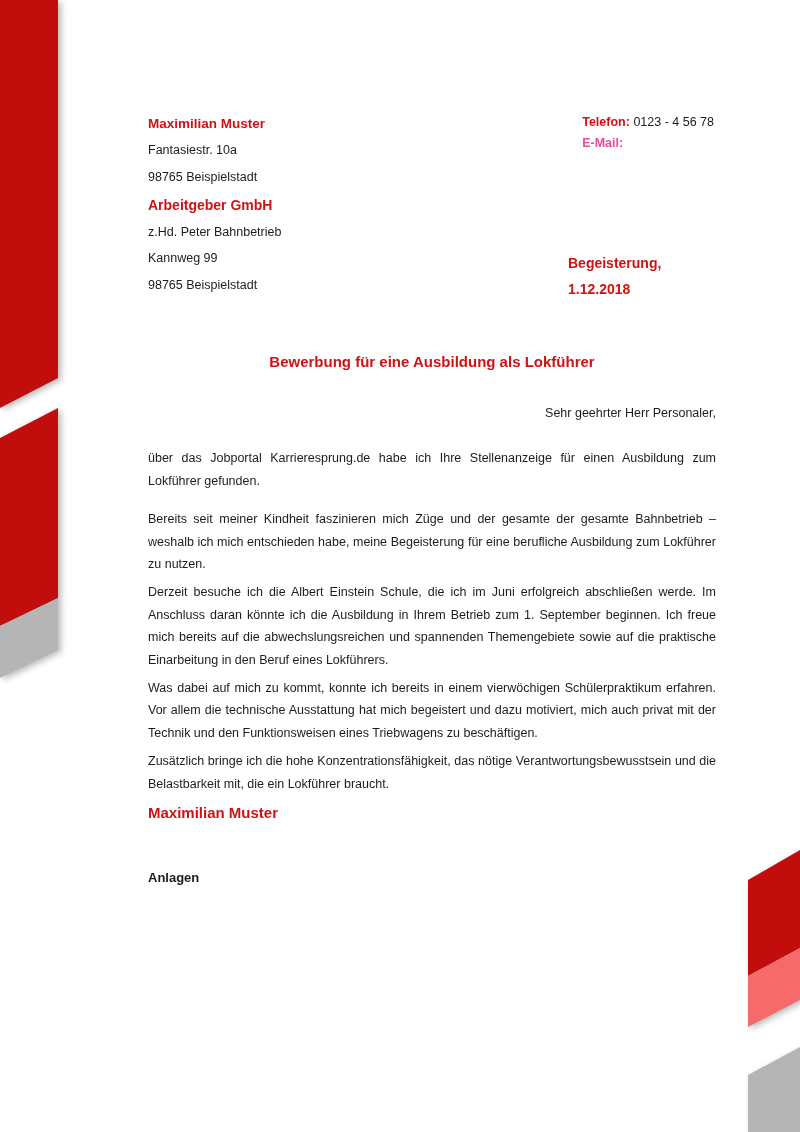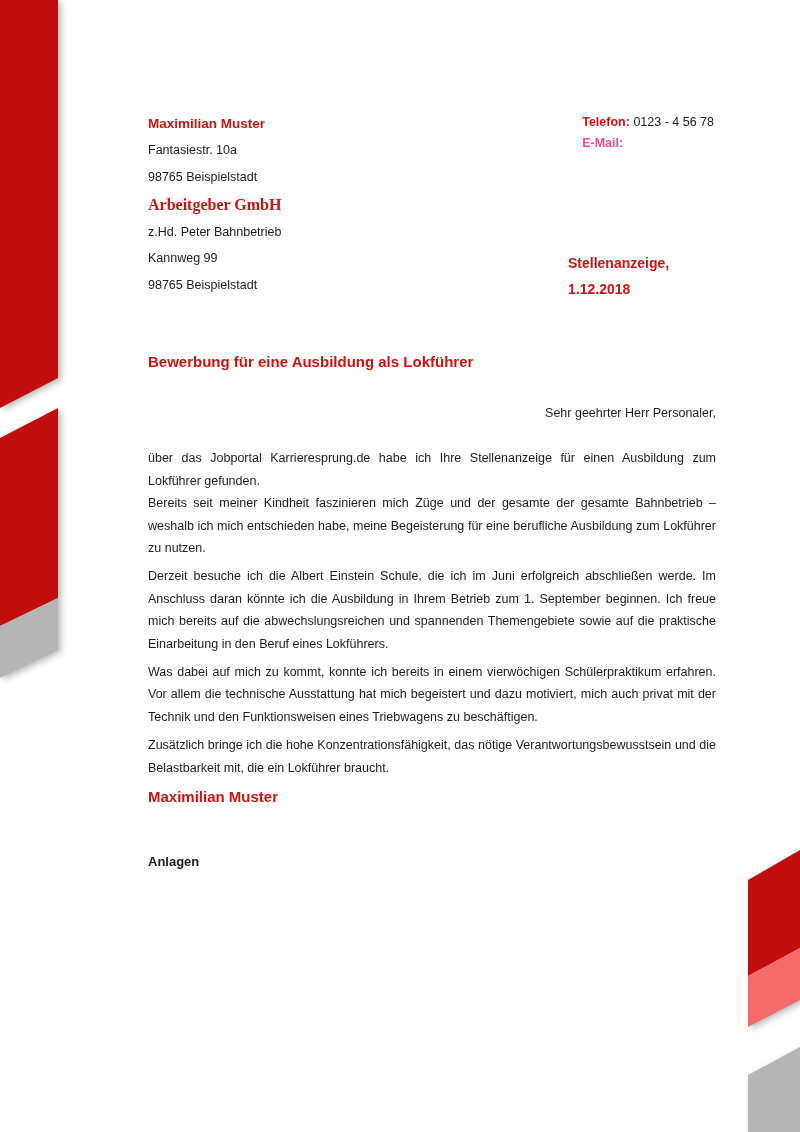--- a/index.html
+++ b/index.html
@@ -15,31 +15,31 @@
   
   .deco-svg { position: absolute; left: 0; top: 0; width: 800px; height: 1132px; pointer-events: none; }
   .shadowed { filter: drop-shadow(3px 2px 3px rgba(0,0,0,0.28)); }
 
   
   .sender-block { position: absolute; left: 148px; top: 110px; font-size: 12.5px; line-height: 27px; }
   .sender-name { font-weight: bold; font-size: 13.5px; }
   .contact-block { position: absolute; right: 86px; top: 112px; font-size: 12.5px; line-height: 21px; }
   .red-label { font-weight: bold; }
   .recipient-block { position: absolute; left: 148px; top: 192px; font-size: 12.5px; line-height: 26.5px; }
-  .recipient-company { font-weight: bold; font-size: 16px; font-family: Liberation Serif, serif; }
+  .recipient-company { font-weight: bold; font-size: 14px; }
   .date-block { position: absolute; left: 568px; top: 250px; font-weight: bold; font-size: 14px; line-height: 26px; }
 
-  .subject { position: absolute; left: 148px; top: 353px; width: 568px; 
+  .subject { position: absolute; left: 148px; top: 353px; width: 568px; text-align: center;
              font-weight: bold; font-size: 15px; }
 
   .letter-body { position: absolute; left: 148px; top: 402px; width: 568px;
                  font-size: 12.5px; line-height: 22.4px; text-align: justify; }
   .salutation { margin-bottom: 23px; text-align: right; }
   .para { margin: 0 0 6px 0; }
-  .para.joined { margin-bottom: 0; }
+  .para.joined { margin-bottom: 16px; }
   .signature { font-weight: bold; font-size: 15px; line-height: 23px; margin-top: 1px; }
   .attachments { margin-top: 43px; text-align: left; }
   .attachments-heading { font-weight: bold; font-size: 13px; text-underline-offset: 3px; }
   .attachments-list { margin-top: 17px; line-height: 23px; font-size: 12.8px; }
 </style>
 </head>
 <body>
 
 <svg class="deco-svg" viewBox="0 0 800 1132" xmlns="http://www.w3.org/2000/svg">
   <g class="shadowed">
@@ -71,21 +71,21 @@
 </div>
 
 <div class="recipient-block">
   <div class="recipient-company" style="color:#cf1212">Arbeitgeber GmbH</div>
   <div>z.Hd. Peter Bahnbetrieb</div>
   <div>Kannweg 99</div>
   <div>98765 Beispielstadt</div>
 </div>
 
 <div class="date-block" style="color:#cf1212">
-  <div>Stellenanzeige,</div>
+  <div>Begeisterung,</div>
   <div>1.12.2018</div>
 </div>
 
 <div class="subject" style="color:#cf1212">Bewerbung für eine Ausbildung als Lokführer</div>
 
 <div class="letter-body">
   <div class="salutation">Sehr geehrter Herr Personaler,</div>
   <p class="para joined">über das Jobportal Karrieresprung.de habe ich Ihre Stellenanzeige für einen Ausbildung zum Lokführer gefunden.</p>
   <p class="para">Bereits seit meiner Kindheit  faszinieren mich Züge und der gesamte der gesamte Bahnbetrieb – weshalb ich mich entschieden habe, meine Begeisterung für eine berufliche Ausbildung zum Lokführer zu nutzen.</p>
   <p class="para">Derzeit besuche ich die Albert Einstein Schule, die ich im Juni erfolgreich abschließen werde. Im Anschluss daran könnte ich die Ausbildung in Ihrem Betrieb zum 1. September beginnen. Ich freue mich bereits auf die abwechslungsreichen und spannenden Themengebiete sowie auf die praktische Einarbeitung in den Beruf eines Lokführers.</p>

